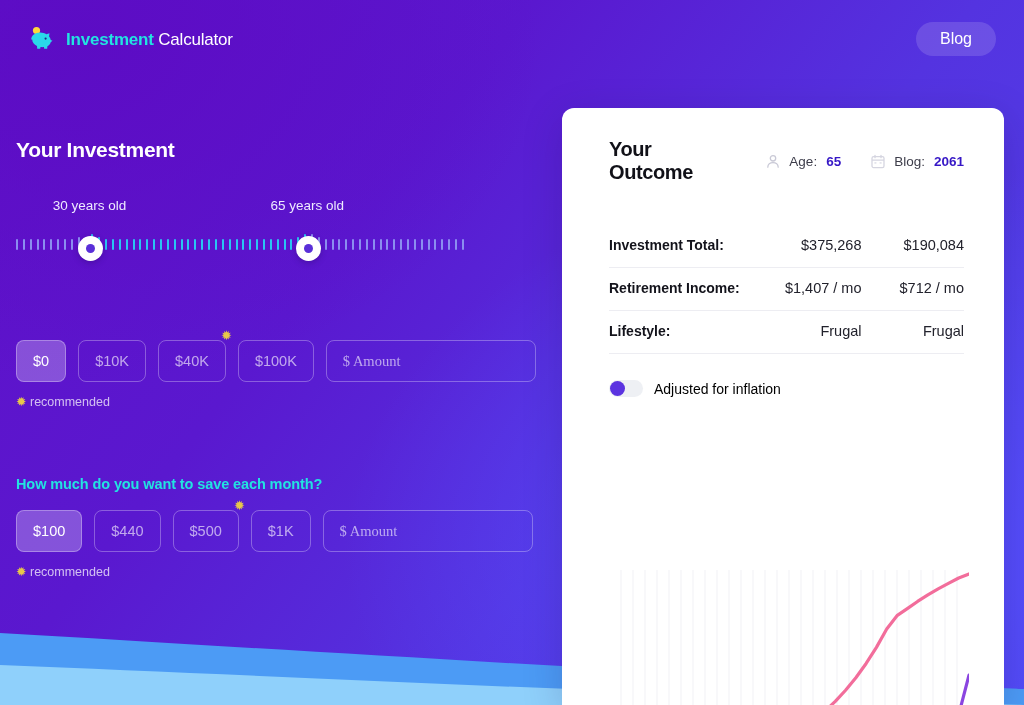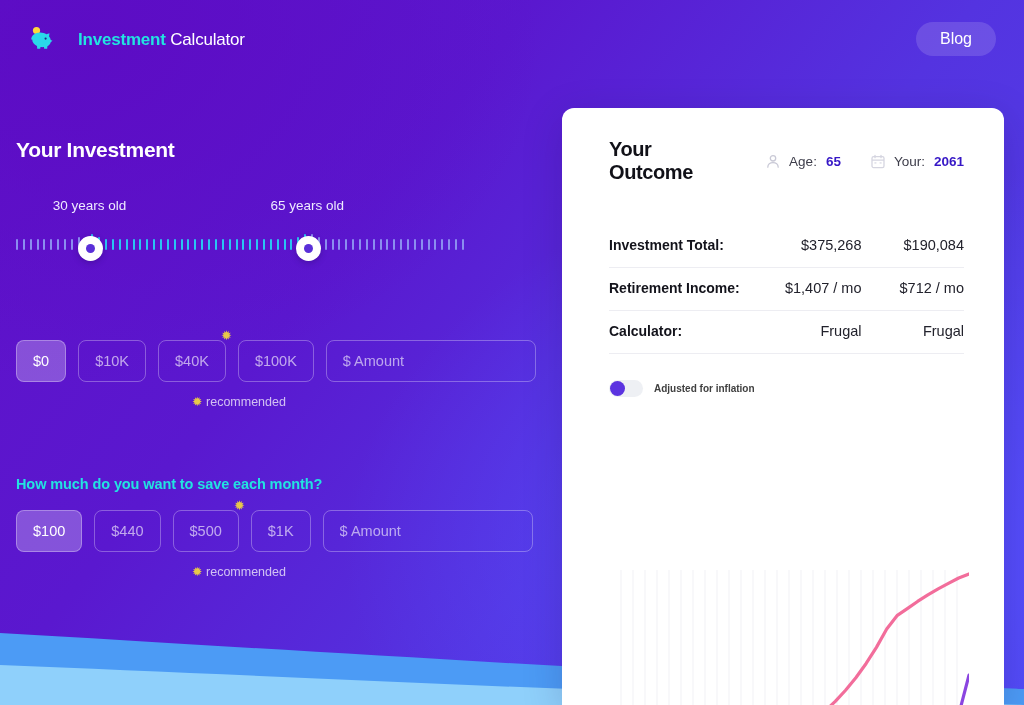--- a/index.html
+++ b/index.html
@@ -31,21 +31,21 @@
 
   
   .waves { position: absolute; left: 0; bottom: 0; width: 1024px; height: 90px; pointer-events: none; }
 
   
   .header {
     position: absolute; top: 0; left: 0; width: 1024px; height: 80px;
   }
   .brand {
     position: absolute; left: 28px; top: 26px;
-    display: flex; align-items: center; gap: 24px;
+    display: flex; align-items: center; gap: 12px;
   }
   .brand-name { font-size: 17px; font-weight: 700; letter-spacing: -0.2px; }
   .brand-name .b1 { color: #22e3e0; }
   .brand-name .b2 { color: #ffffff; font-weight: 500; }
 
   .blog-btn {
     position: absolute; right: 28px; top: 22px;
     background: rgba(255,255,255,0.14);
     color: #fff; font-size: 16px;
     border: none; border-radius: 20px;
@@ -102,27 +102,27 @@
     border-color: rgba(255,255,255,0.30);
   }
   .opt .star-badge {
     position: absolute; right: -7px; top: -12px;
     font-size: 13px; line-height: 1; color: #e8c84a;
   }
   .amount-input {
     height: 42px; width: 210px;
     border: 1px solid rgba(255,255,255,0.30); border-radius: 8px;
     background: transparent; color: #ffffff;
-    font-size: 14.5px; font-family: Liberation Sans, sans-serif;
+    font-size: 14.5px; font-family: Liberation Serif, serif;
     padding: 0 16px; outline: none;
   }
   .amount-input::placeholder { color: rgba(255,255,255,0.60); }
   .rec {
     margin-top: 12px; font-size: 12.5px; color: rgba(255,255,255,0.72);
-    width: 446px; text-align: center;
+    width: 446px; text-align: left;
   }
   .rec .star { color: #e8c84a; }
 
   
   .card {
     position: absolute; left: 562px; top: 108px;
     width: 442px; height: 597px;
     background: #ffffff;
     border-radius: 12px 12px 0 0;
     box-shadow: 0 10px 40px rgba(25,0,70,0.18);
@@ -155,21 +155,21 @@
   
   .toggle-row { display: flex; align-items: center; gap: 11px; margin: 26px 0 0 47px; }
   .toggle {
     width: 34px; height: 17px; border-radius: 10px; background: #eef0f4;
     position: relative; cursor: pointer; flex: none;
   }
   .toggle .knob {
     position: absolute; left: 1px; top: 1px; width: 15px; height: 15px;
     border-radius: 50%; background: #5b33e0;
   }
-  .toggle-label { font-size: 10px; font-weight: 700; color: #404040; }
+  .toggle-label { font-size: 14px; font-weight: 400; color: #000000; }
 
   
   .chart { position: absolute; left: 47px; top: 462px; width: 360px; height: 215px; }
   .chart svg { display: block; }
 </style>
 </head>
 <body>
 
 <div id="app">
 
@@ -349,38 +349,38 @@
       <div class="meta">
         <span class="meta-ico">
           <svg width="14" height="15" viewBox="0 0 14 15">
               <rect x="1" y="2.6" width="12" height="11" rx="1.6" fill="none" stroke="#d5d5e0" stroke-width="1.3"></rect>
               <path d="M1 6.1h12" stroke="#d5d5e0" stroke-width="1.3"></path>
               <path d="M4 1.3v2.4M10 1.3v2.4" stroke="#d5d5e0" stroke-width="1.3" stroke-linecap="round"></path>
               <rect x="3.4" y="8" width="2" height="1.8" fill="#e4e4ec"></rect>
               <rect x="8.6" y="8" width="2" height="1.8" fill="#e4e4ec"></rect>
             </svg>
         </span>
-        <span class="lbl">Your:</span>
+        <span class="lbl">Blog:</span>
           <span class="val">2061</span>
       </div>
     </div>
 
     <div class="table" id="outcome-table">
         <div class="trow">
           <div class="tcell-label">Investment Total:</div>
           <div class="tcell">$375,268</div>
           <div class="tcell">$190,084</div>
         </div>
         <div class="trow">
           <div class="tcell-label">Retirement Income:</div>
           <div class="tcell">$1,407 / mo</div>
           <div class="tcell">$712 / mo</div>
         </div>
         <div class="trow">
-          <div class="tcell-label">Calculator:</div>
+          <div class="tcell-label">Lifestyle:</div>
           <div class="tcell">Frugal</div>
           <div class="tcell">Frugal</div>
         </div>
       </div>
 
     <div class="toggle-row">
       <div class="toggle">
         <div class="knob"></div>
       </div>
       <div class="toggle-label">Adjusted for inflation</div>

